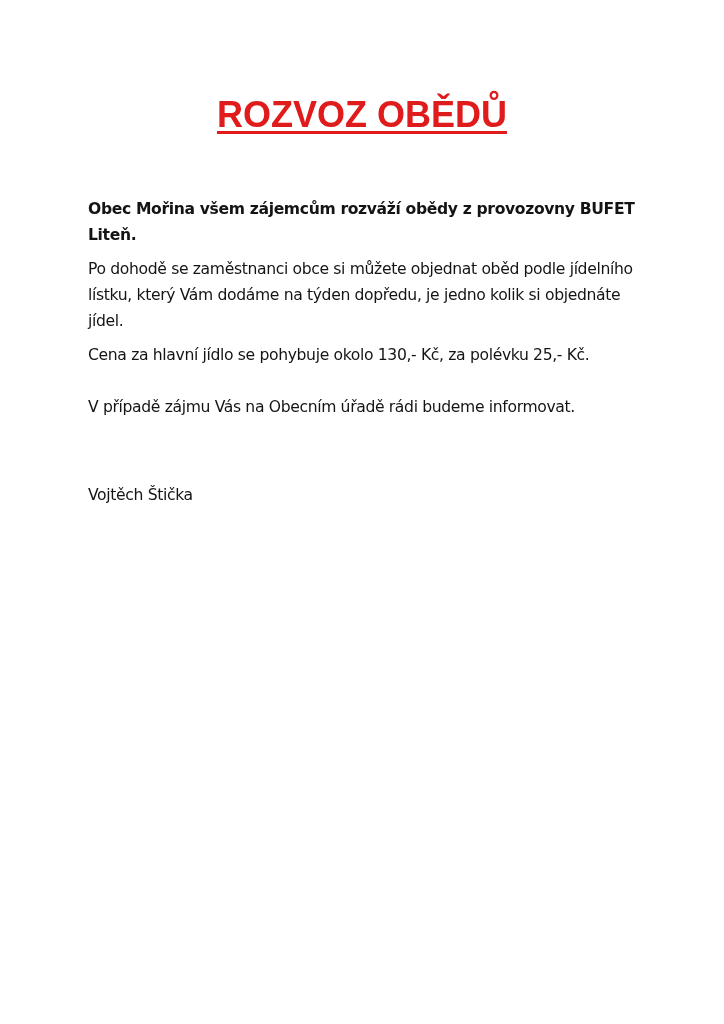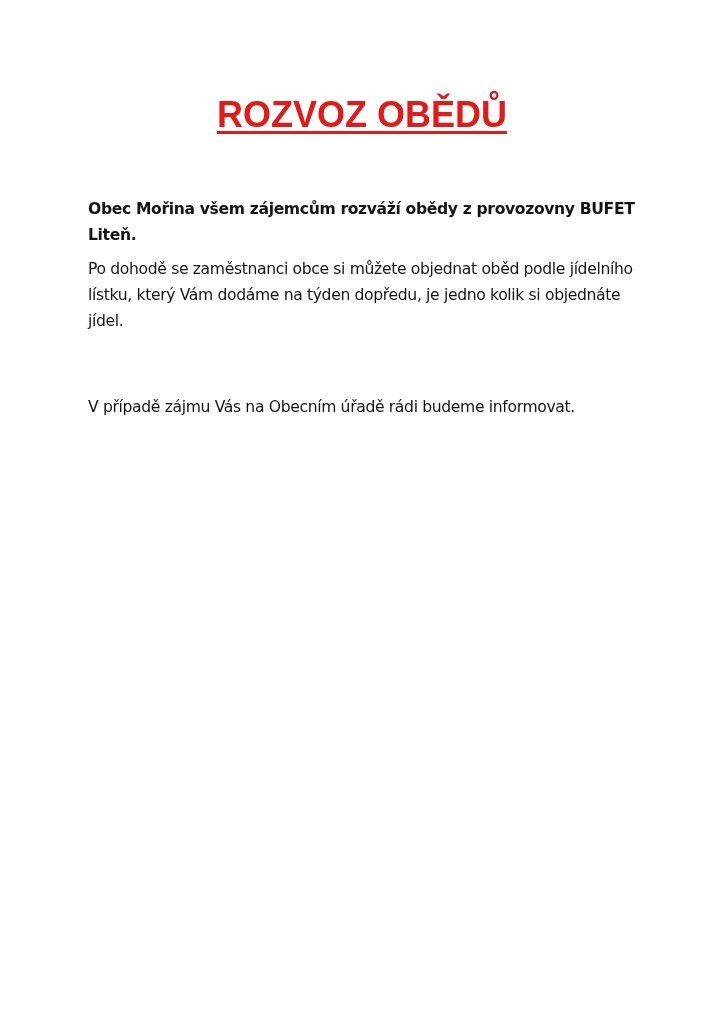--- a/index.html
+++ b/index.html
@@ -60,14 +60,16 @@
 </head>
 <body>
 
 <div class="page">
   <div class="title">
     <span>ROZVOZ OBĚDŮ</span>
   </div>
 
   <div class="p p2">Po dohodě se zaměstnanci obce si můžete objednat oběd podle jídelního lístku, který Vám dodáme na týden dopředu, je jedno kolik si objednáte jídel.</div>
   <div class="p p1 bold">Obec Mořina všem zájemcům rozváží obědy z provozovny BUFET Liteň.</div>
+  <div class="p p3">Cena za hlavní jídlo se pohybuje okolo 130,- Kč, za polévku 25,- Kč.</div>
   <div class="p p4">V případě zájmu Vás na Obecním úřadě rádi budeme informovat.</div>
+  <div class="p p5">Vojtěch Štička</div>
 </div>
 
 </body></html>

